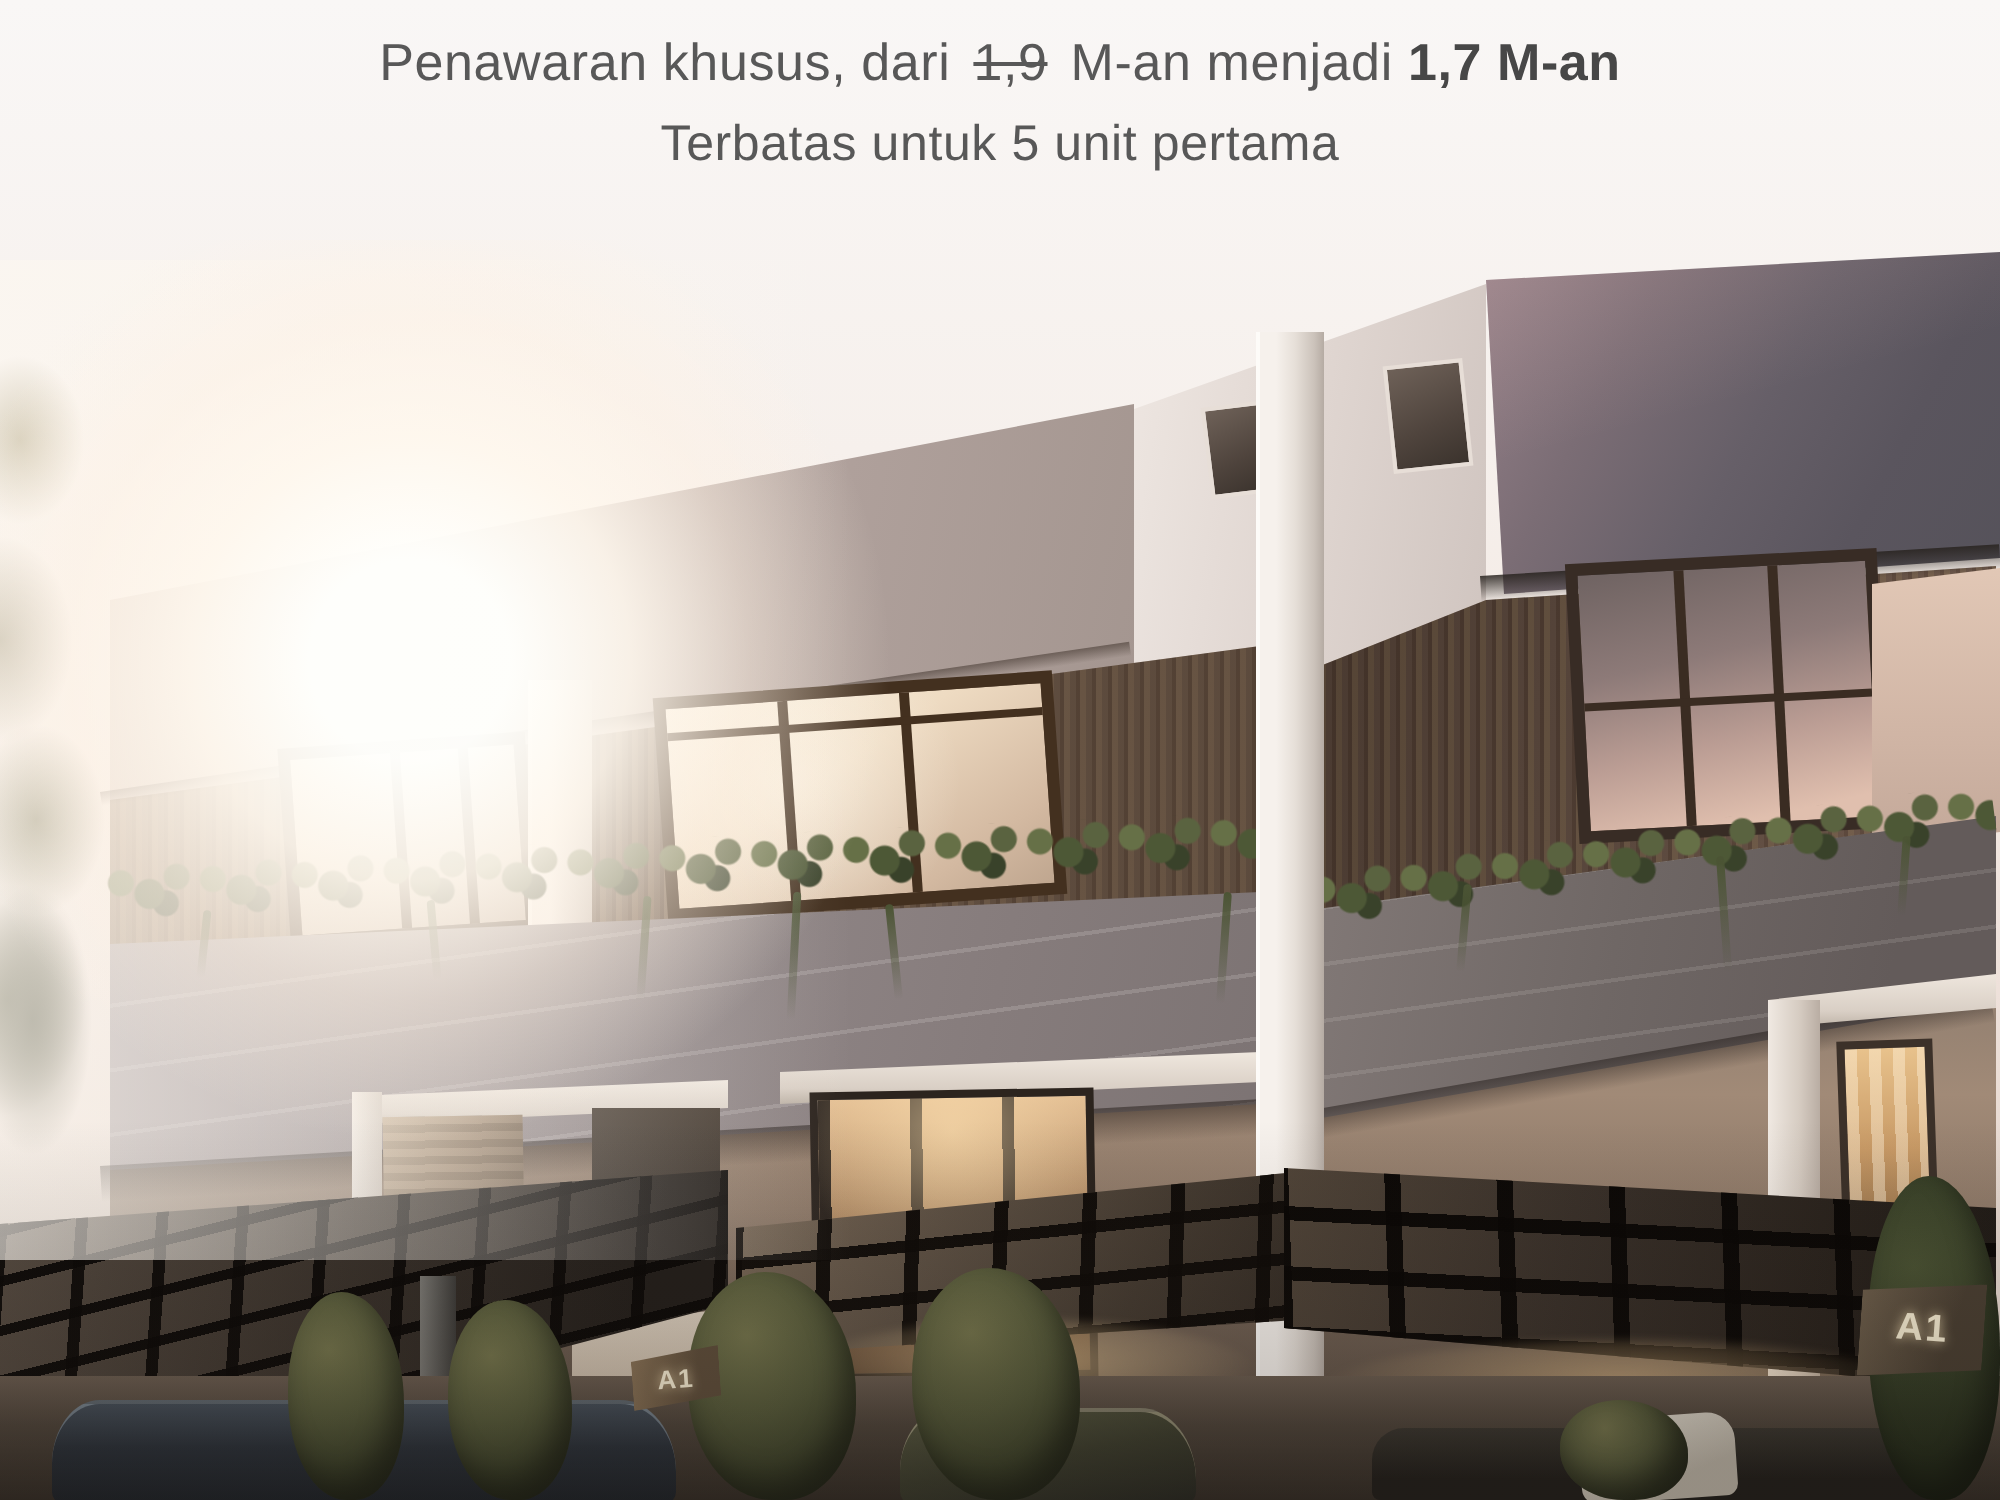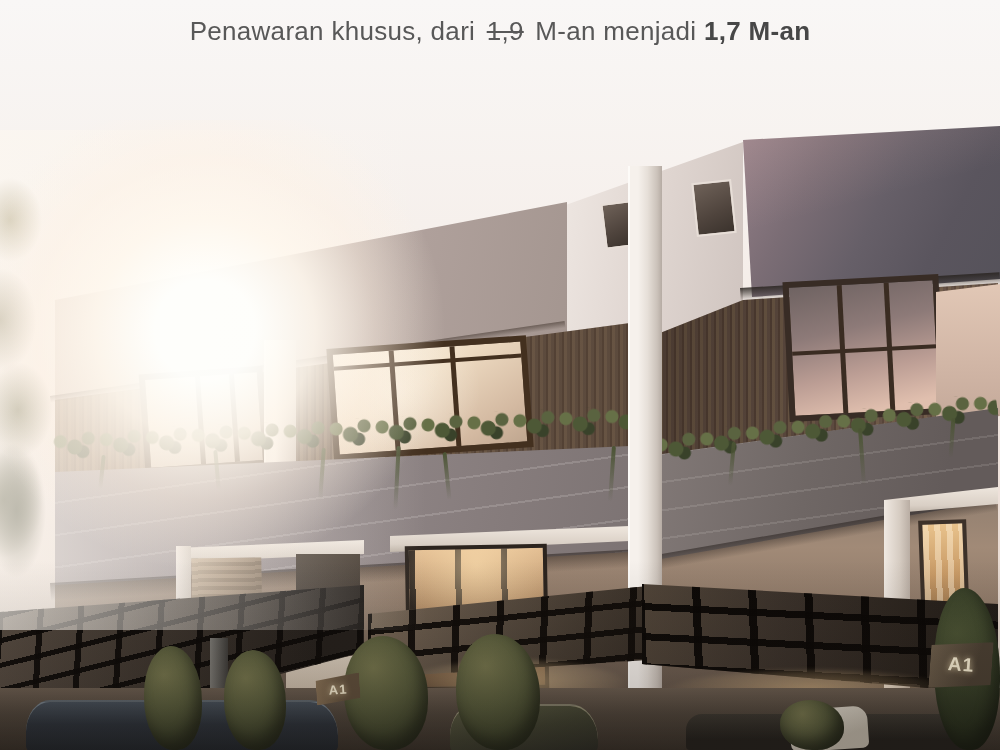--- a/index.html
+++ b/index.html
@@ -301,15 +301,16 @@
 
   <div class="abs vignette"></div>
 
   <div class="abs promo">
     <div class="promo-line1">
       <span>Penawaran khusus, dari</span>
       <span class="strike">1,9</span>
       <span>M-an menjadi</span>
       <span class="bold">1,7 M-an</span>
     </div>
+    <div class="promo-line2">Terbatas untuk 5 unit pertama</div>
   </div>
 
 </div>
 
 </body></html>

